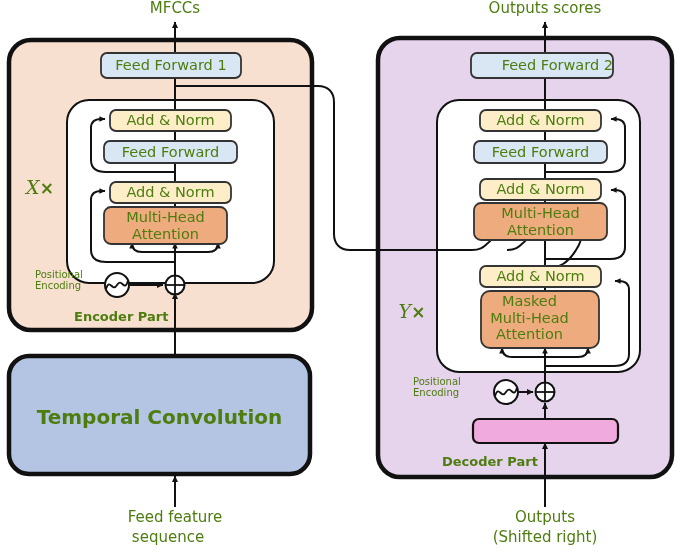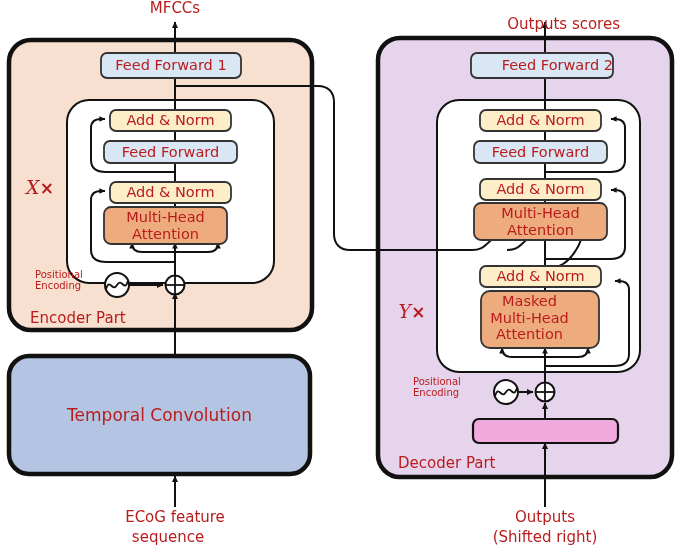--- a/index.html
+++ b/index.html
@@ -21,38 +21,39 @@
     height: 553px;
   }
   svg#diagram {
     position: absolute;
     left: 0; top: 0;
     width: 685px;
     height: 553px;
   }
   .lbl {
     position: absolute;
-    color: #b91c1c;
+    color: #4d7c0f;
     white-space: nowrap;
     line-height: 1.12;
     text-align: center;
   }
   .box-label {
     font-size: 14.5px;
   }
   .plain-label {
     font-size: 15px;
   }
   .part-label {
-    font-size: 15px;
-    font-weight: normal;
+    font-size: 13px;
+    font-weight: bold;
+    margin-left: 44px;
   }
   .tconv-label {
-    font-size: 17px;
-    font-weight: normal;
+    font-size: 20px;
+    font-weight: bold;
   }
   .pe-label {
     font-size: 10px;
     text-align: left;
     line-height: 1.08;
   }
   .rep-label {
     font-size: 18px;
   }
   .rep-label .var {
@@ -174,23 +175,23 @@
     <circle cx="545" cy="392" r="9.5" fill="#ffffff" stroke="#111111" stroke-width="2"></circle>
     <line x1="535.5" y1="392" x2="554.5" y2="392" stroke="#111111" stroke-width="1.8"></line>
     <line x1="545" y1="382.5" x2="545" y2="401.5" stroke="#111111" stroke-width="1.8"></line>
 
     <rect x="473" y="419" width="145" height="24" rx="6" ry="6" fill="#f0aade" stroke="#111111" stroke-width="2.2"></rect>
 
   </svg>
 
   <div class="lbl plain-label" style="left:120px; top:0px; width:110px;">MFCCs</div>
 
-  <div class="lbl plain-label" style="left:470px; top:16px; width:150px;text-align:right;">Outputs scores</div>
-
-  <div class="lbl plain-label" style="left:105px; top:509px; width:140px;">ECoG feature</div>
+  <div class="lbl plain-label" style="left:470px; top:0px; width:150px;">Outputs scores</div>
+
+  <div class="lbl plain-label" style="left:105px; top:509px; width:140px;">Feed feature</div>
   <div class="lbl plain-label" style="left:98px; top:529px; width:140px;">sequence</div>
 
   <div class="lbl plain-label" style="left:475px; top:509px; width:140px;">Outputs</div>
   <div class="lbl plain-label" style="left:465px; top:529px; width:160px;">(Shifted right)</div>
 
   <div class="lbl box-label" style="left:101px; top:57px; width:140px;">Feed Forward 1</div>
 
   <div class="lbl box-label" style="left:110px; top:112px; width:121px;">Add &amp; Norm</div>
 
   <div class="lbl box-label" style="left:104px; top:144px; width:133px;">Feed Forward</div>

